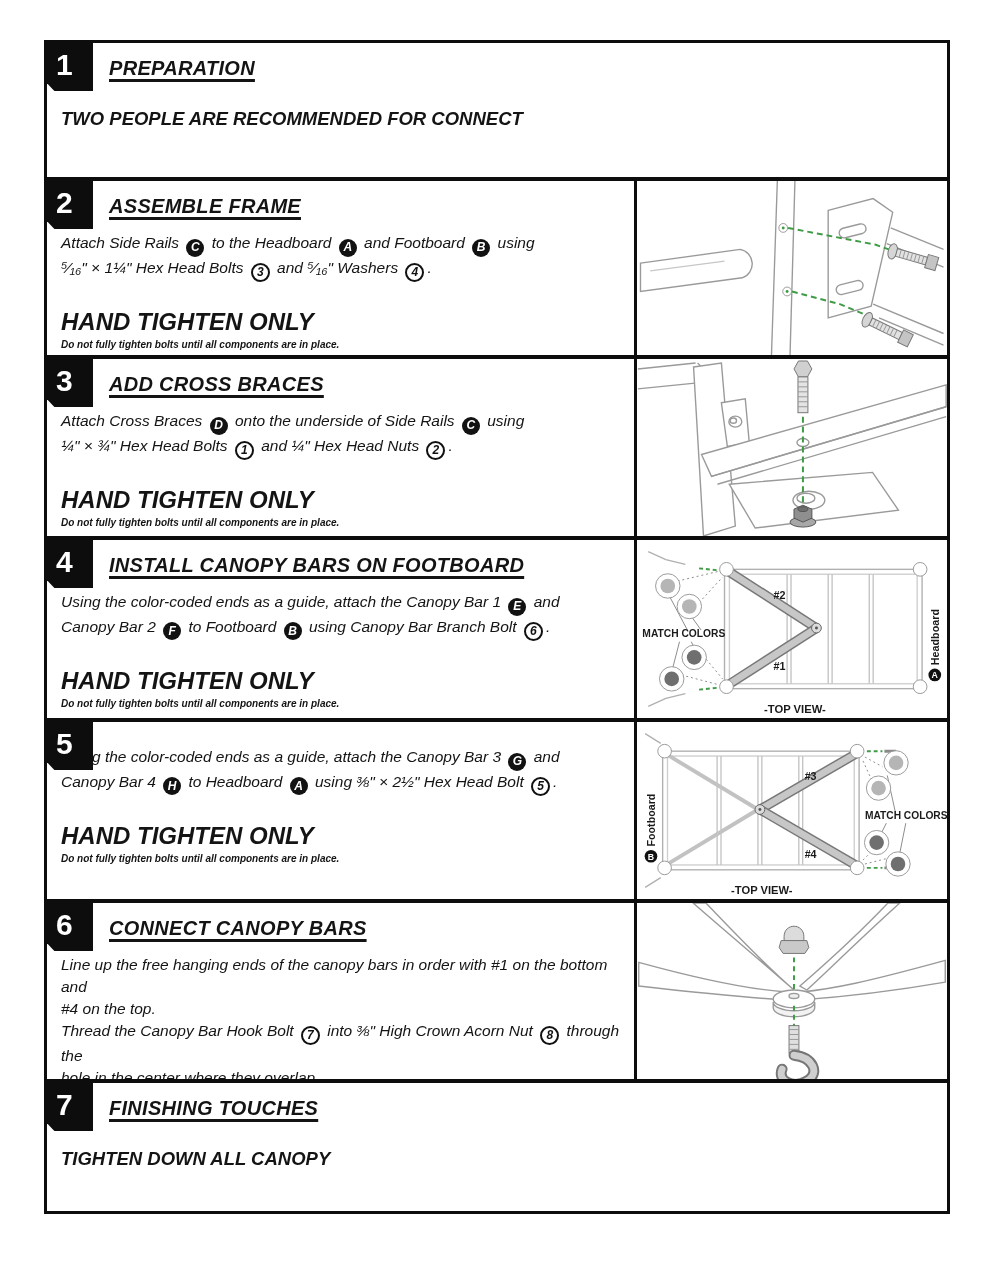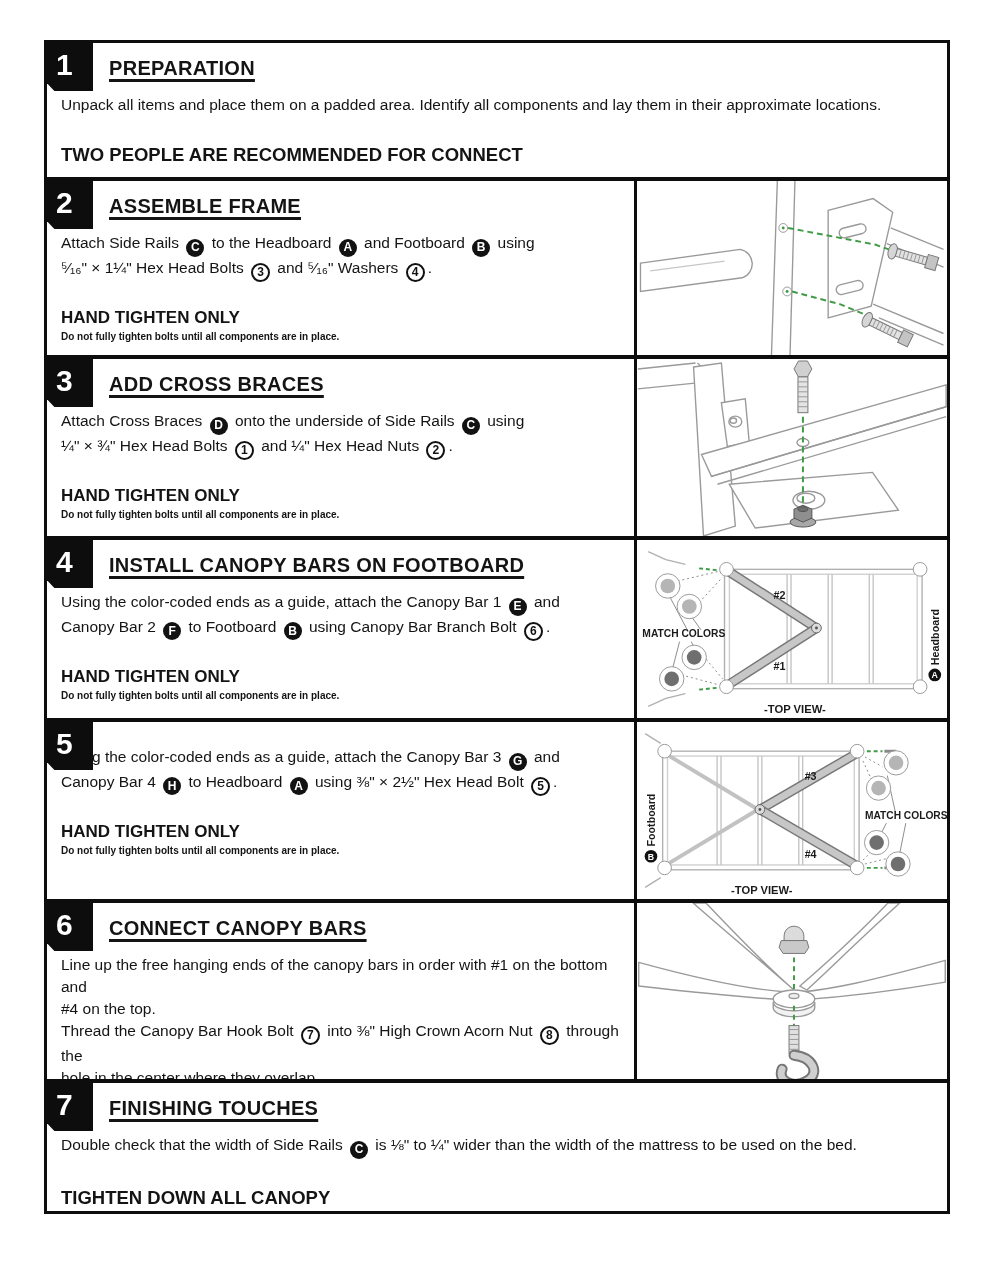--- a/index.html
+++ b/index.html
@@ -3,26 +3,26 @@
 <meta charset="utf-8">
 <style>
   html,body{margin:0;padding:0;background:#ffffff;}
   body{width:989px;height:1280px;position:relative;font-family:"Liberation Sans","DejaVu Sans",sans-serif;color:#141414;}
   .sheet{position:absolute;left:44px;top:40px;width:906px;border:3px solid #0d0d0d;box-sizing:border-box;background:#fff;}
   .row{position:relative;box-sizing:border-box;background:#fff;}
   .row + .row{border-top:4px solid #0d0d0d;}
   .badge{position:absolute;left:0;top:0;width:46px;height:48px;background:#0d0d0d;color:#fff;
          font-weight:bold;font-size:30px;padding-left:9px;box-sizing:border-box;line-height:44px;
          clip-path:polygon(0 0,100% 0,100% 100%,16% 100%,0 84%);}
-  .content{padding:10px 16px 0 14px;}
+  .content{padding:10px 16px 0 14px;font-style:italic;}
   .title{display:inline-block;margin:4px 0 0 48px;font-size:20px;font-weight:bold;letter-spacing:.3px;
          text-decoration:underline;text-decoration-thickness:2.5px;text-underline-offset:4px;}
   .body{margin:14px 0 0 0;font-size:15.5px;line-height:1.42;max-width:560px;}
   .row1 .body,.row7 .body{max-width:870px;}
-  .hand{margin:26px 0 0 0;font-size:17px;font-weight:bold;}
+  .hand{margin:26px 0 0 0;font-size:24px;font-weight:bold;}
   .note{margin:3px 0 0 0;font-size:10px;font-weight:bold;}
   .emph{margin:28px 0 0 0;font-size:18.5px;font-weight:bold;}
   .lb{display:inline-flex;align-items:center;justify-content:center;width:18px;height:18px;border-radius:50%;
       background:#121212;color:#fff;font-size:12px;font-weight:bold;vertical-align:-3px;margin:0 3px;}
   .nb{display:inline-flex;align-items:center;justify-content:center;width:15px;height:15px;border-radius:50%;
       background:#fff;color:#111;border:2px solid #111;font-size:12px;font-weight:bold;vertical-align:-3px;margin:0 3px;}
   .illus{position:absolute;top:0;right:0;bottom:0;width:310px;border-left:3px solid #0d0d0d;background:#fff;overflow:hidden;}
   .illus svg{display:block;width:100%;height:100%;}
   svg text{font-family:"Liberation Sans","DejaVu Sans",sans-serif;fill:#1a1a1a;}
   svg .lbl{font-weight:bold;font-size:11px;}
@@ -34,21 +34,20 @@
 </style>
 </head>
 <body>
 
 <div class="sheet">
 
   <section class="row row1 h134">
     <div class="badge">1</div>
     <div class="content">
       <h2 class="title">PREPARATION</h2>
-      <p class="body">Unpack all items and place them on a padded area. Identify all components and lay them in their approximate locations.</p>
       <p class="emph">TWO PEOPLE ARE RECOMMENDED FOR CONNECT</p>
     </div>
   </section>
 
   <section class="row h178">
     <div class="badge">2</div>
     <div class="content" style="width:560px">
       <h2 class="title">ASSEMBLE FRAME</h2>
       <p class="body">Attach Side Rails <span class="lb">C</span> to the Headboard <span class="lb">A</span> and Footboard <span class="lb">B</span> using<br>⁵⁄₁₆" × 1¼" Hex Head Bolts <span class="nb">3</span> and ⁵⁄₁₆" Washers <span class="nb">4</span>.</p>
       <p class="hand">HAND TIGHTEN ONLY</p>
@@ -294,18 +293,17 @@
           <path d="M157,154 C176,156 184,172 170,180 C156,188 140,180 145,168" fill="none" stroke="#cfcfcf" stroke-width="7" stroke-linecap="round"></path>
         </g>
       </svg>
     </div>
   </section>
 
   <section class="row row7 h132">
     <div class="badge">7</div>
     <div class="content">
       <h2 class="title">FINISHING TOUCHES</h2>
-      <p class="body">Double check that the width of Side Rails <span class="lb">C</span> is ⅛" to ¼" wider than the width of the mattress to be used on the bed.</p>
       <p class="emph">TIGHTEN DOWN ALL CANOPY</p>
     </div>
   </section>
 
 </div>
 
 </body></html>

